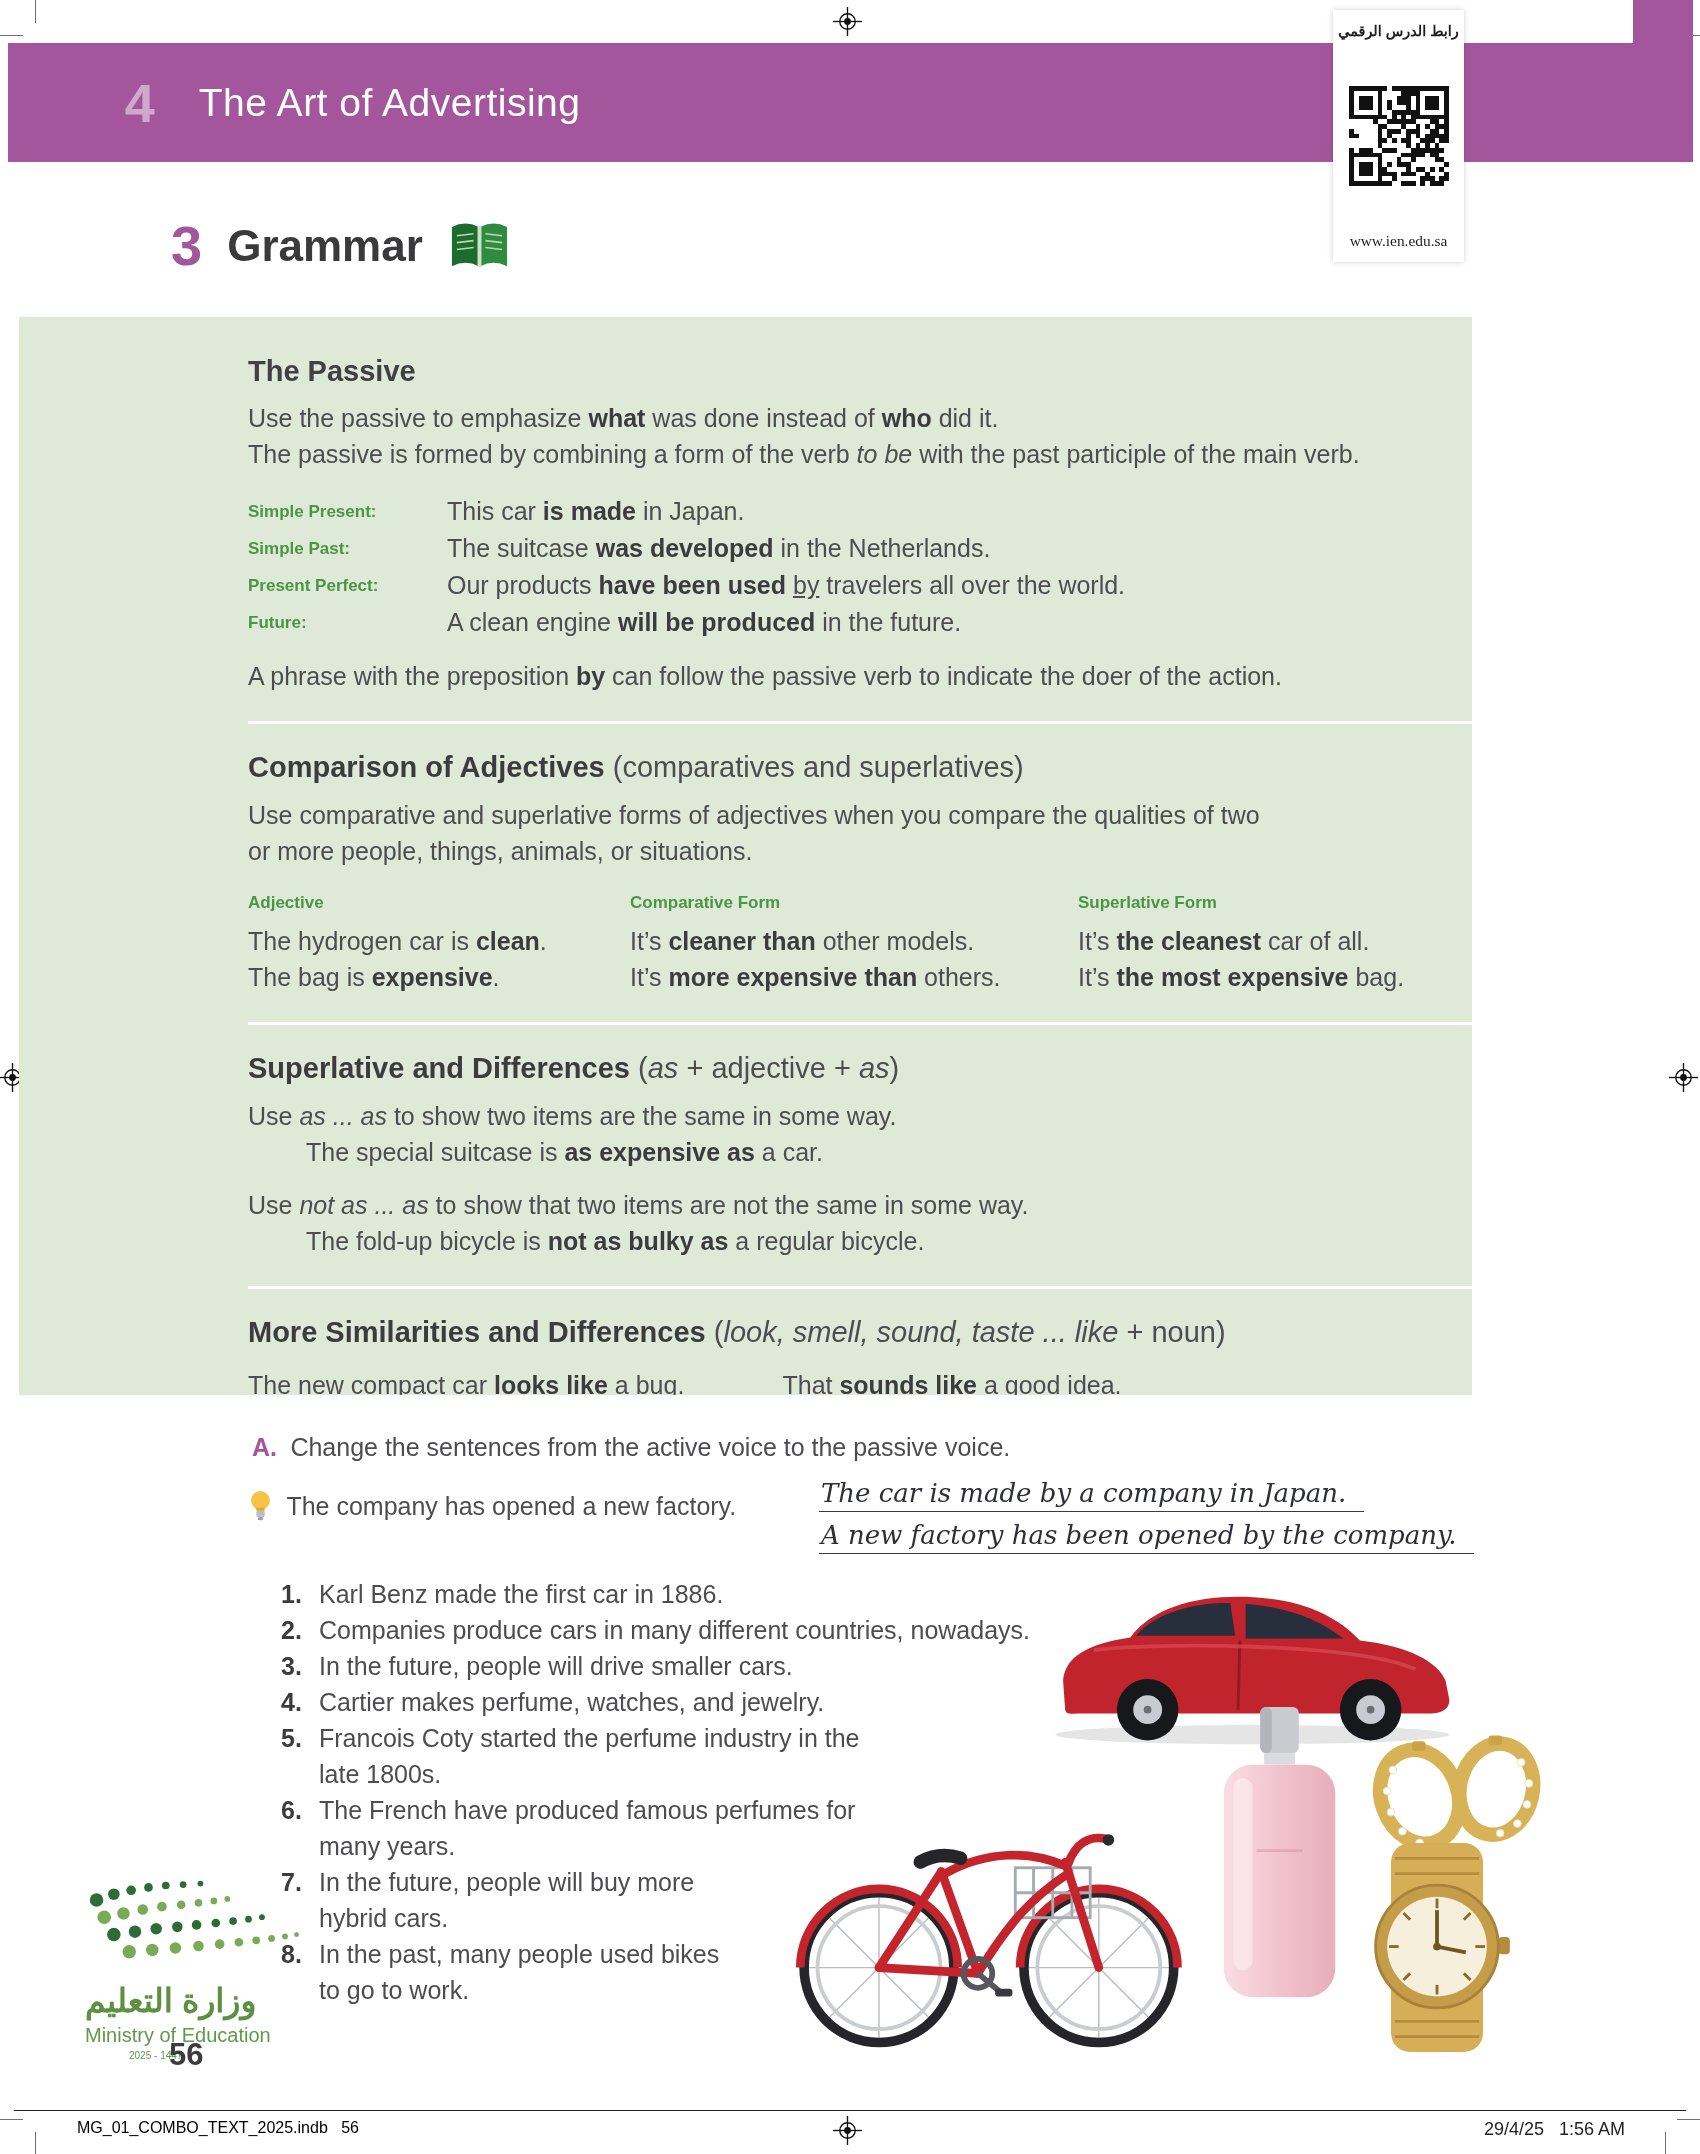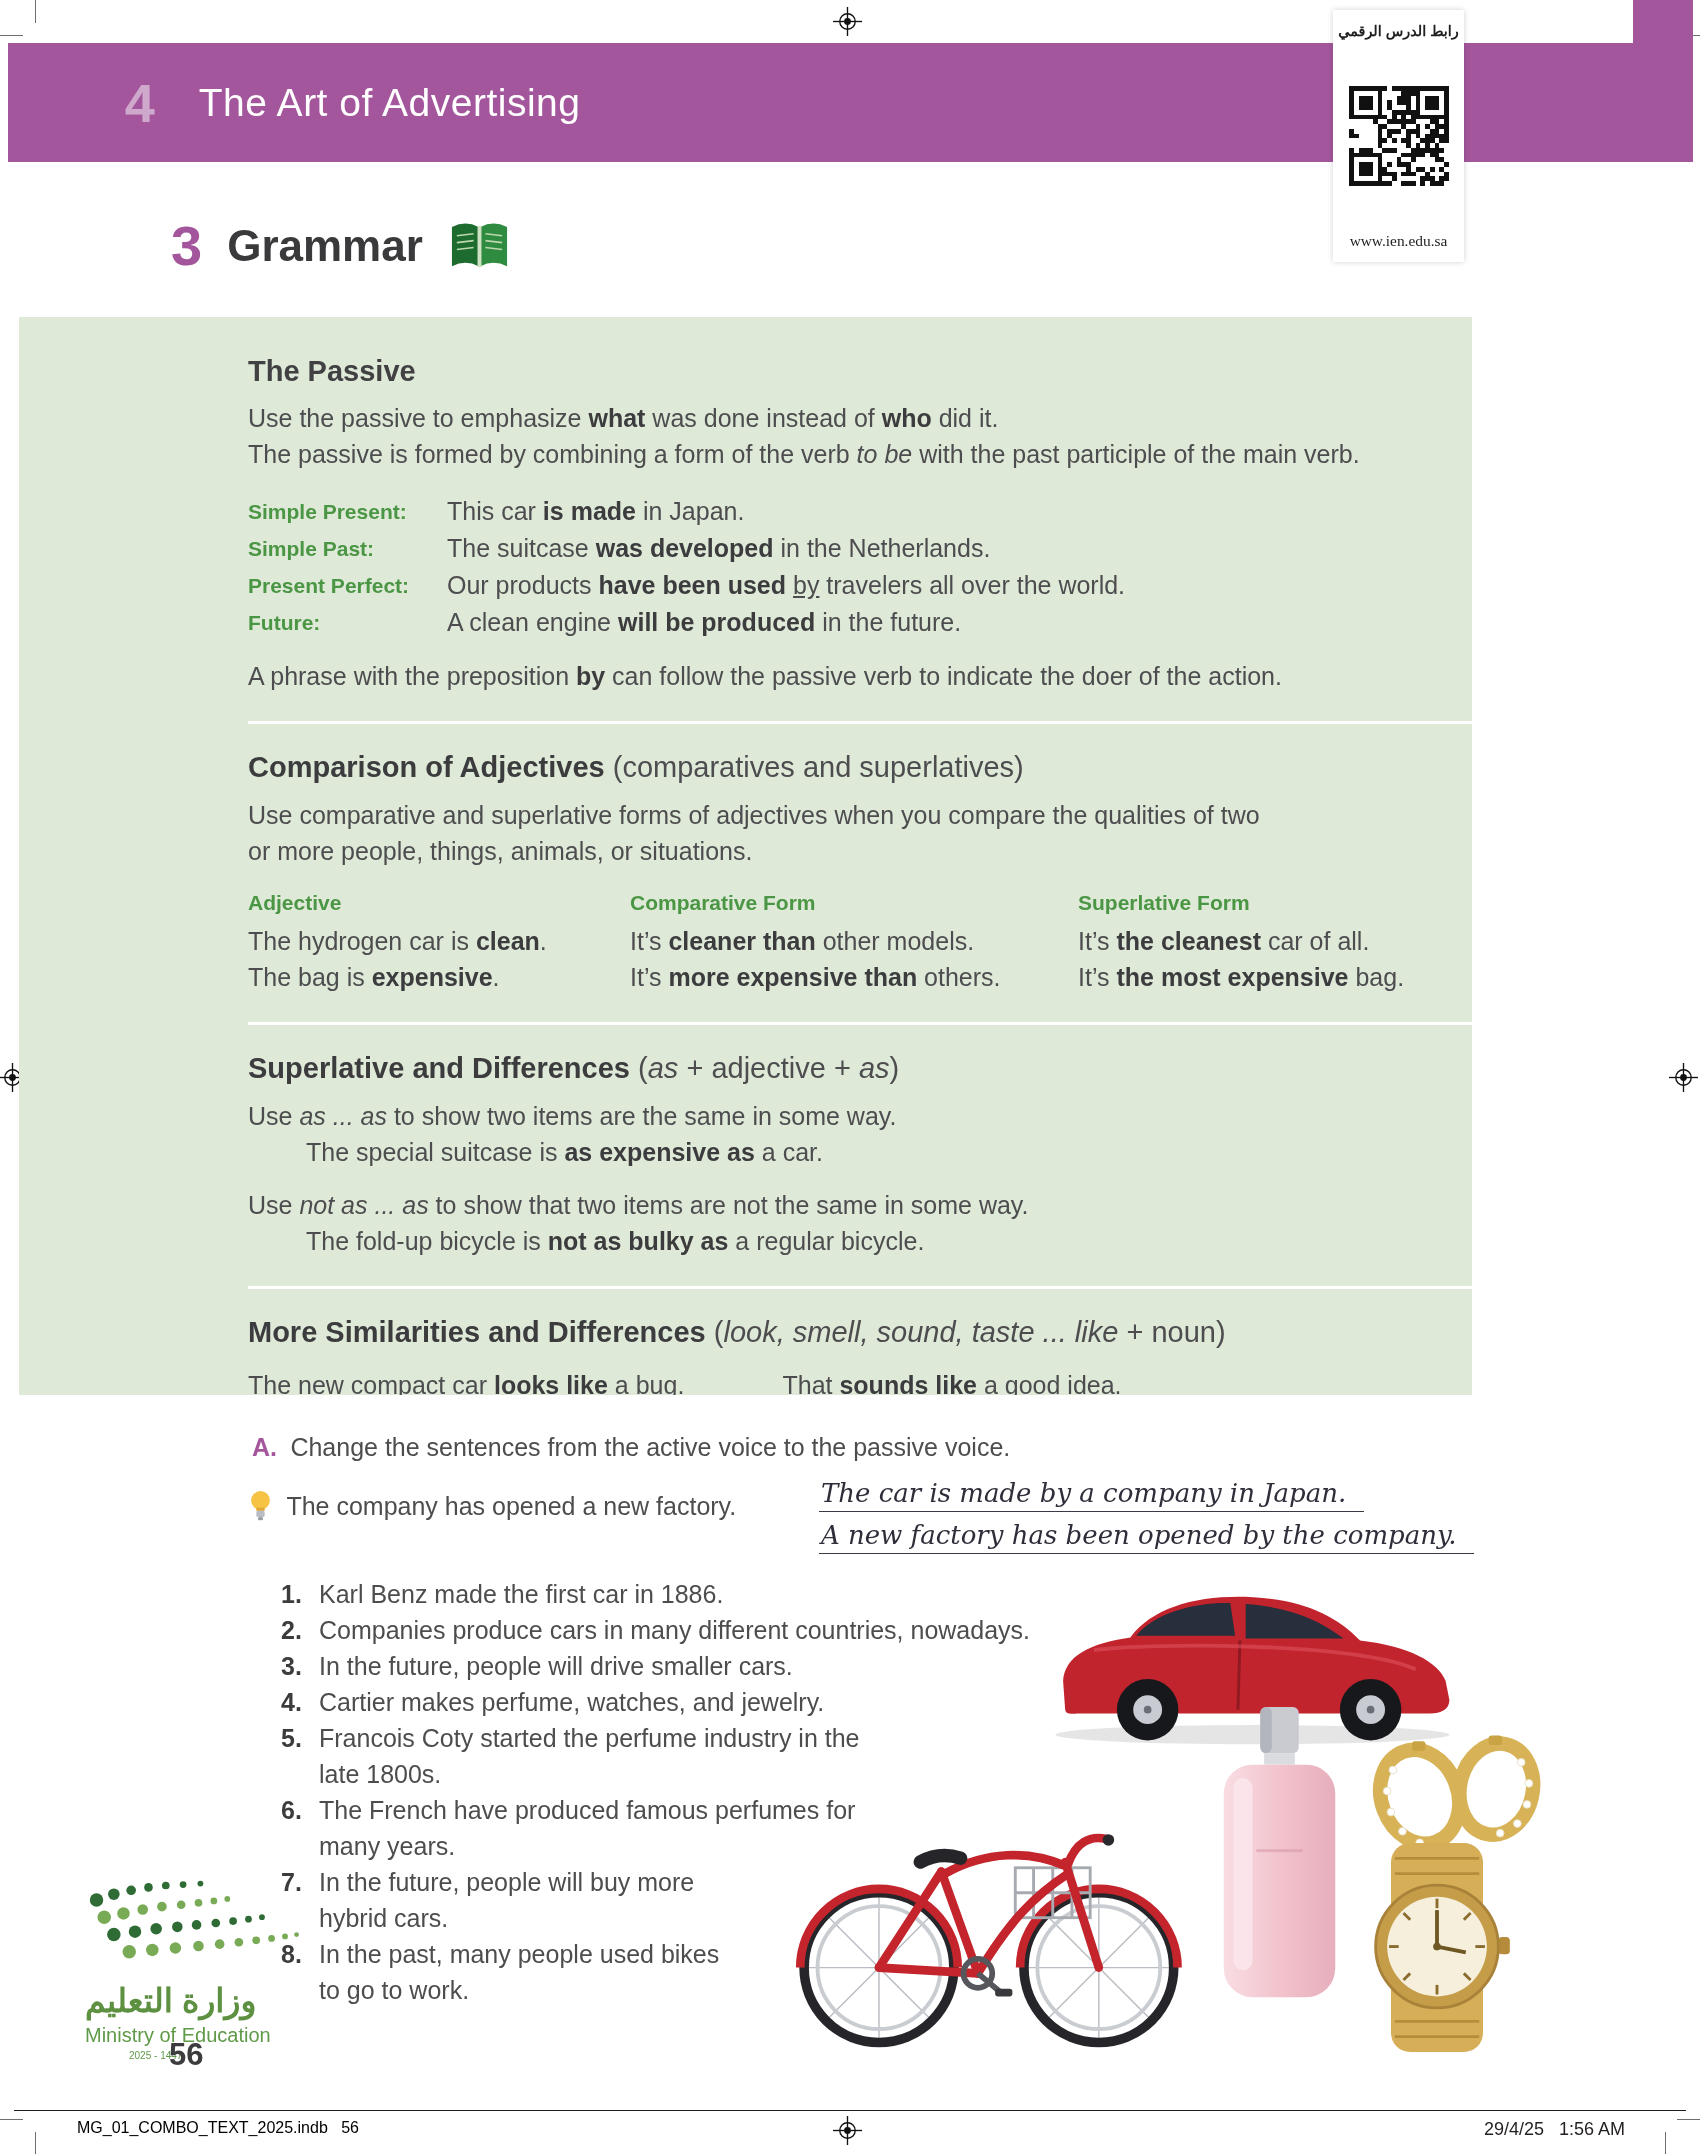--- a/index.html
+++ b/index.html
@@ -49,21 +49,21 @@
   .panel {
     position:absolute; left:19px; top:317px; width:1453px; height:1078px;
     background:#dee9d8; padding:38px 67px 9px 229px; overflow:hidden;
   }
   .panel-h { font-size:29px; font-weight:700; color:#414042; margin-bottom:11.5px; }
   .panel-h2 { font-size:29px; color:#4d4d4f; margin-bottom:13.4px; font-weight:400; }
   .line { font-size:25px; line-height:36px; color:#4d4d4f; }
   .rt-b { font-weight:700; color:#3c3c3e; }
   .rt-i { font-style:italic; }
   .rt-u { text-decoration:underline; }
-  .green-label { color:#4b9644; font-weight:700; font-size:21px; }
+  .green-label { color:#4b9644; font-weight:700; font-size:17px; }
   .tense-grid { display:grid; grid-template-columns:199px 1fr; margin:21px 0 17.3px; }
   .tense-grid > * { line-height:37px; }
   .divider { height:2.9px; background:#ffffff; margin:27px -67px 27px 0; }
   .cmp-grid { display:grid; grid-template-columns:382px 448px 1fr; margin-top:19px; }
   .cmp-col .green-label { display:block; margin-bottom:5.8px; line-height:29px; }
   .indent { margin-left:58px; }
   .spacer { height:17.3px; }
   .more-row { margin-top:17.3px; }
   .more-left { display:inline-block; width:530px; }
 

